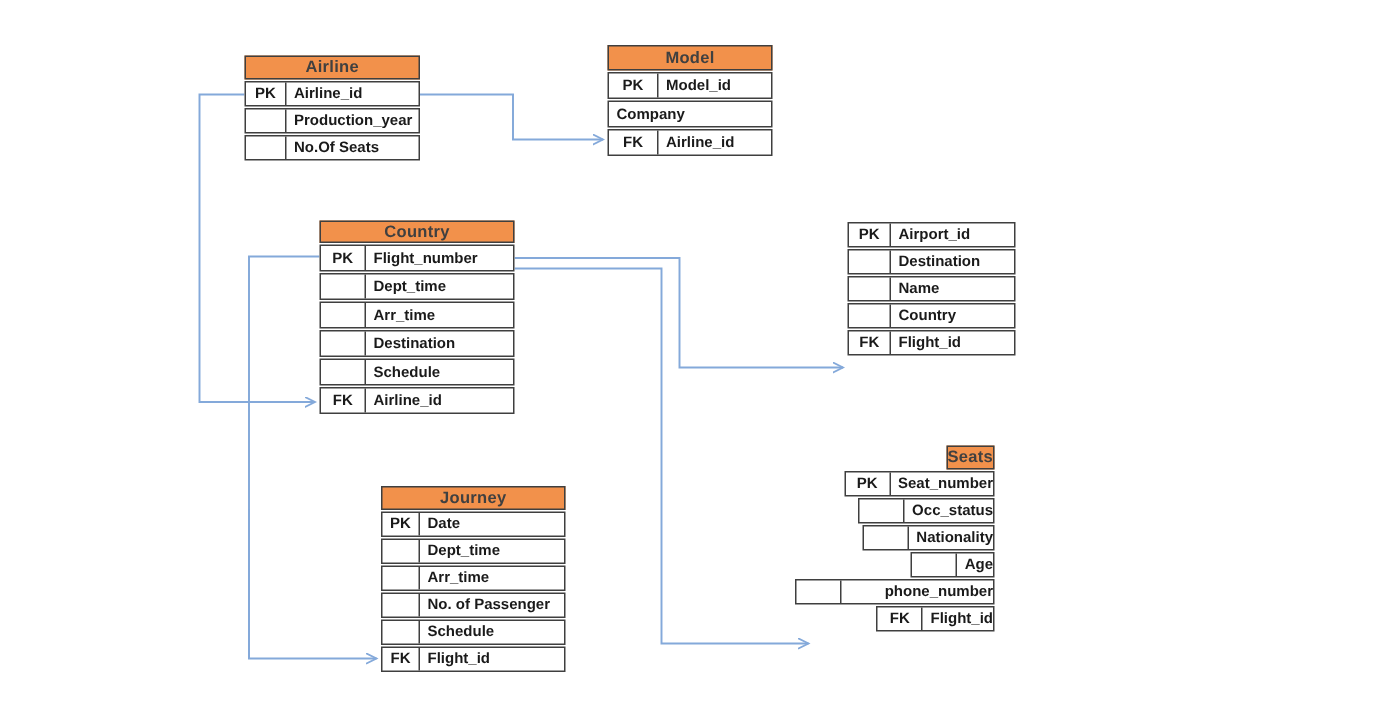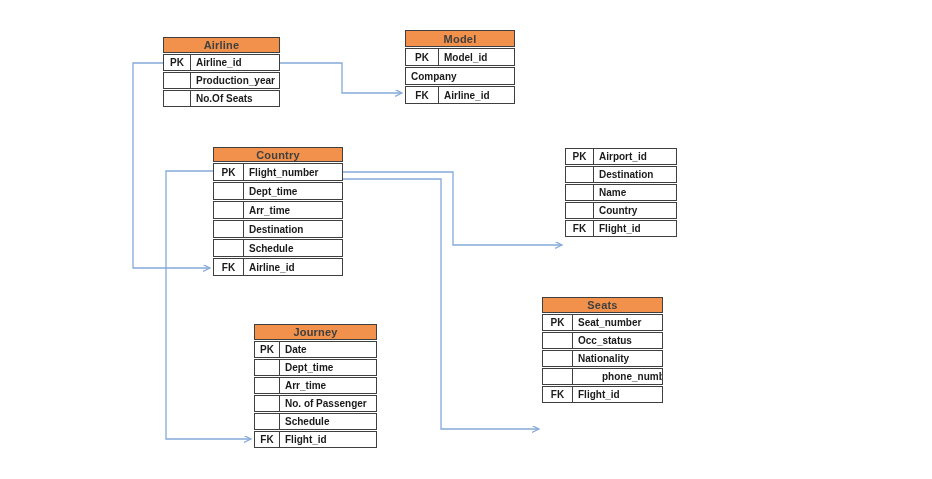--- a/index.html
+++ b/index.html
@@ -185,33 +185,37 @@
         </div>
         <div class="tbl-row" style="height: 17px;">
           <div class="key-cell" style="width: 25px;"></div>
           <div class="field-cell">Schedule</div>
         </div>
         <div class="tbl-row" style="height: 17px;">
           <div class="key-cell" style="width: 25px;">FK</div>
           <div class="field-cell">Flight_id</div>
         </div>
       </div>
-      <div class="entity-table" style="left: 542px; top: 297px; width: 121px;">
+      <div class="entity-table" style="left: 542px; top: 297px; width: 121px; align-items: flex-end;">
         <div class="tbl-header" style="height: 16px;">Seats</div>
         <div class="tbl-row" style="height: 17px;">
           <div class="key-cell" style="width: 30px;">PK</div>
           <div class="field-cell">Seat_number</div>
         </div>
         <div class="tbl-row" style="height: 17px;">
           <div class="key-cell" style="width: 30px;"></div>
           <div class="field-cell">Occ_status</div>
         </div>
         <div class="tbl-row" style="height: 17px;">
           <div class="key-cell" style="width: 30px;"></div>
           <div class="field-cell">Nationality</div>
+        </div>
+        <div class="tbl-row" style="height: 17px;">
+          <div class="key-cell" style="width: 30px;"></div>
+          <div class="field-cell">Age</div>
         </div>
         <div class="tbl-row" style="height: 17px; gap: 24px;">
           <div class="key-cell" style="width: 30px;"></div>
           <div class="field-cell">phone_number</div>
         </div>
         <div class="tbl-row" style="height: 17px;">
           <div class="key-cell" style="width: 30px;">FK</div>
           <div class="field-cell">Flight_id</div>
         </div>
       </div>

